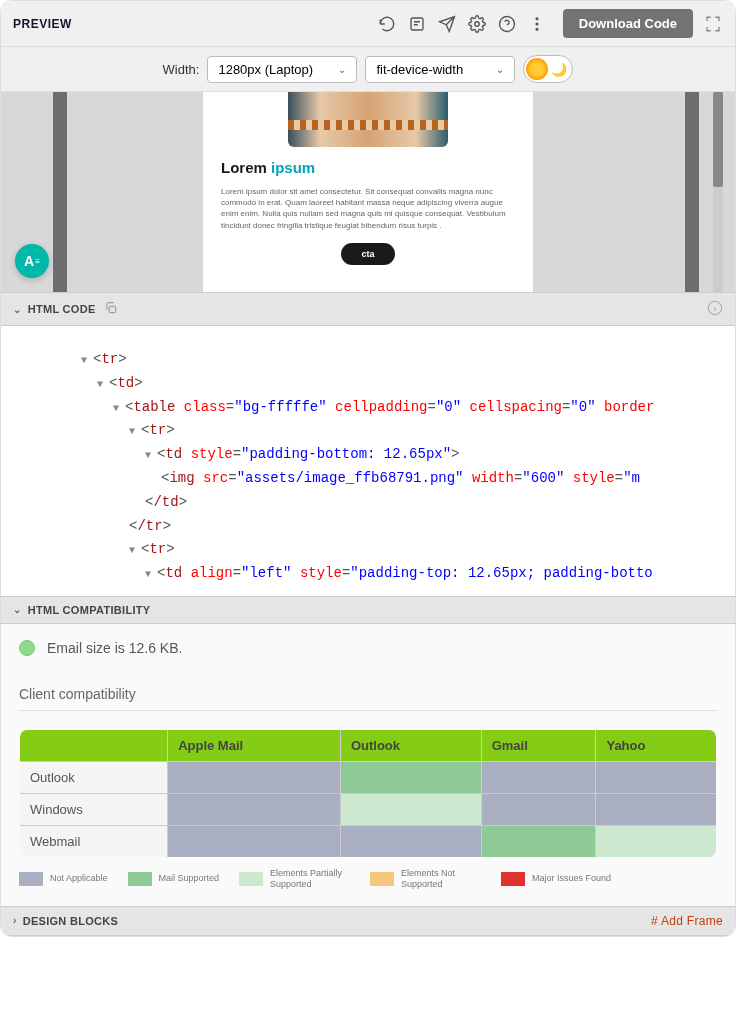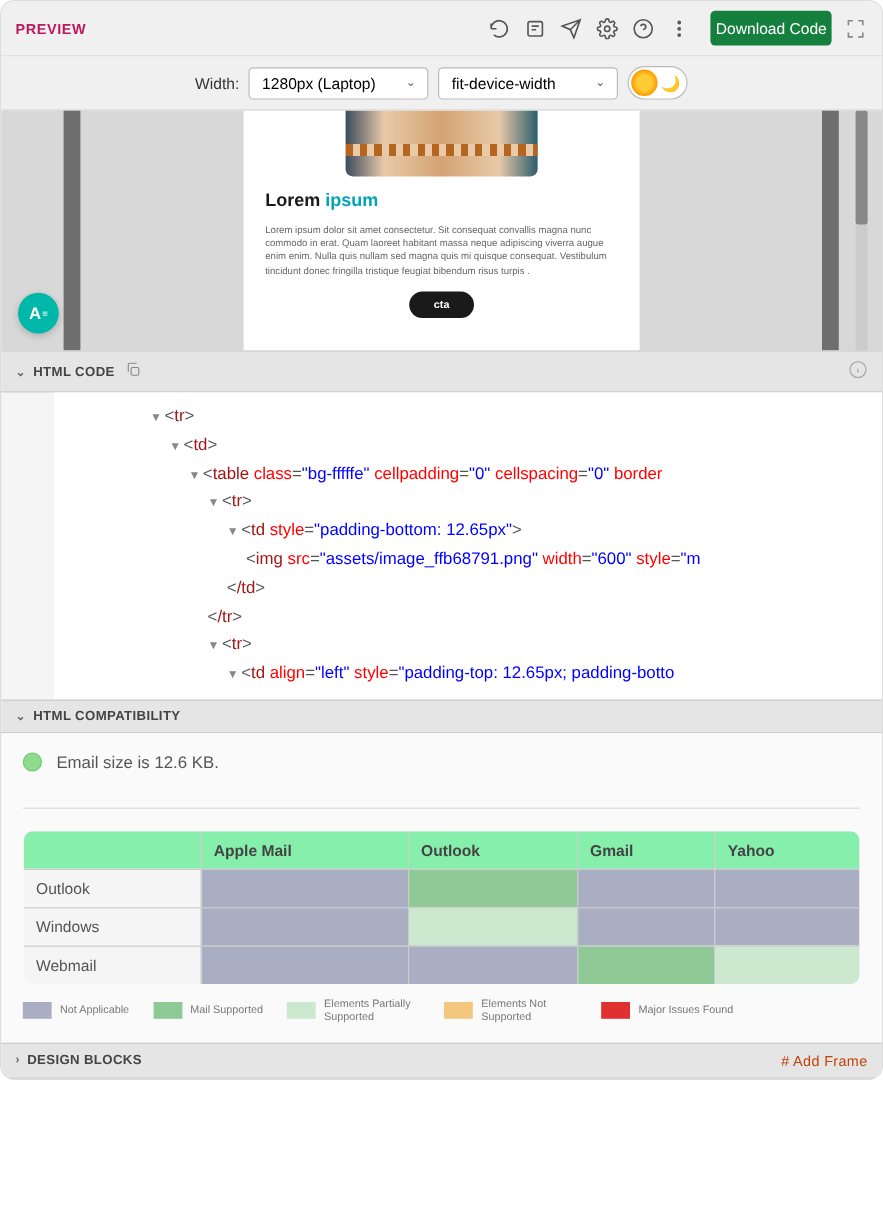--- a/index.html
+++ b/index.html
@@ -1,24 +1,24 @@
 <!DOCTYPE html>
 <html><head>
 <meta charset="utf-8">
 <style>
 * { box-sizing: border-box; margin: 0; padding: 0; }
 body { font-family: -apple-system, BlinkMacSystemFont, "Segoe UI", Arial, sans-serif; background: #fff; width: 736px; }
 .app { width: 736px; border: 1px solid #ddd; border-radius: 12px; overflow: hidden; background: #f5f5f5; }
 
 .preview-header { display: flex; align-items: center; padding: 8px 12px; background: #f0f0f0; border-bottom: 1px solid #ddd; }
-.preview-title { font-size: 12px; font-weight: 700; color: #be185d; letter-spacing: 0.5px; flex: 1; }
+.preview-title { font-size: 12px; font-weight: 700; color: #0f172a; letter-spacing: 0.5px; flex: 1; }
 .header-icons { display: flex; align-items: center; gap: 10px; }
 .icon-btn { width: 20px; height: 20px; display: flex; align-items: center; justify-content: center; cursor: pointer; color: #555; }
 .icon-btn svg { width: 18px; height: 18px; stroke: #555; fill: none; stroke-width: 1.8; }
-.download-btn { background: #15803d; color: #fff; border: none; padding: 7px 4px; border-radius: 4px; font-size: 13px; font-weight: 400; cursor: pointer; margin-left: 6px; }
+.download-btn { background: #737373; color: #fff; border: none; padding: 7px 16px; border-radius: 4px; font-size: 13px; font-weight: 700; cursor: pointer; margin-left: 6px; }
 .fullscreen-icon svg { stroke: #888; }
 
 .width-bar { display: flex; align-items: center; justify-content: center; gap: 8px; padding: 8px 12px; background: #f0f0f0; border-bottom: 1px solid #ddd; }
 .width-label { font-size: 13px; color: #333; }
 .select { display: flex; align-items: center; justify-content: space-between; background: #fff; border: 1px solid #bbb; border-radius: 4px; padding: 5px 10px; font-size: 13px; cursor: pointer; min-width: 150px; }
 .select .chev { color: #666; font-size: 10px; }
 .theme-toggle { display: flex; align-items: center; background: #fff; border: 1px solid #bbb; border-radius: 20px; padding: 2px; }
 .theme-toggle .sun { width: 22px; height: 22px; border-radius: 50%; background: radial-gradient(circle, #ffcc33 40%, #ff9900 70%); display: flex; align-items: center; justify-content: center; font-size: 12px; }
 .theme-toggle .moon { width: 22px; height: 22px; display: flex; align-items: center; justify-content: center; font-size: 13px; }
 
@@ -39,21 +39,21 @@
 .scroll-track { position: absolute; right: 12px; top: 0; bottom: 0; width: 10px; background: #ccc; }
 .scroll-thumb { position: absolute; right: 12px; top: 0; width: 10px; height: 95px; background: #888; border-radius: 2px; }
 
 .section-hdr { display: flex; align-items: center; background: #e5e5e5; border-top: 1px solid #ccc; border-bottom: 1px solid #ccc; padding: 7px 12px; font-size: 11px; font-weight: 700; color: #444; letter-spacing: 0.3px; }
 .section-hdr .chev { margin-right: 6px; font-size: 10px; color: #666; }
 .section-hdr .right { margin-left: auto; color: #c2410c; font-weight: 400; font-size: 12px; }
 .copy-icon svg { width: 14px; height: 14px; stroke: #888; fill: none; stroke-width: 1.6; margin-left: 8px; }
 .info-icon { margin-left: auto; }
 .info-icon svg { width: 16px; height: 16px; stroke: #aaa; fill: none; stroke-width: 1.6; }
 
-.code-area { background: #fff; padding: 8px 14px 10px 80px; font-family: Liberation Sans, sans-serif; font-size: 14px; line-height: 1.7; overflow: hidden; margin-left: 44px; }
+.code-area { background: #fff; padding: 22px 14px 10px 80px; font-family: Liberation Mono, monospace; font-size: 14px; line-height: 1.7; overflow: hidden; }
 .code-line { white-space: nowrap; position: relative; }
 .twisty { color: #888; display: inline-block; width: 12px; font-size: 10px; }
 .t-tag { color: #a31515; }
 .t-attr { color: #ff0000; }
 .t-val { color: #0000ff; }
 .t-punc { color: #555; }
 .ind1 { padding-left: 16px; }
 .ind2 { padding-left: 32px; }
 .ind3 { padding-left: 48px; }
 .ind4 { padding-left: 64px; }
@@ -61,21 +61,21 @@
 
 .compat-body { background: #fafafa; padding: 16px 18px; }
 .size-row { display: flex; align-items: flex-end; gap: 12px; margin-bottom: 30px; }
 .size-dot { width: 16px; height: 16px; border-radius: 50%; background: #8edb8e; border: 1px solid #6ec96e; }
 .size-txt { font-size: 14px; color: #555; }
 .compat-title { font-size: 14px; color: #666; margin-bottom: 8px; }
 .compat-rule { border: none; border-top: 1px solid #ddd; margin-bottom: 18px; }
 
 .compat-table { width: 100%; border-collapse: collapse; border: 1px solid #bbb; border-radius: 8px; overflow: hidden; }
 .compat-table th, .compat-table td { border: 1px solid #ccc; padding: 8px 10px; font-size: 13px; text-align: left; font-weight: 400; color: #555; }
-.compat-table thead th { background: #86efac; font-weight: 600; color: #444; }
+.compat-table thead th { background: #84cc16; font-weight: 600; color: #444; }
 .compat-table tbody th { background: #f5f5f5; font-weight: 400; }
 .cell { height: 30px; padding: 0 !important; }
 .c-na { background: #a9aec2; }
 .c-full { background: #8fca96; }
 .c-part { background: #cce8cf; }
 
 .legend { display: flex; gap: 20px; margin-top: 10px; flex-wrap: wrap; }
 .legend-item { display: flex; align-items: center; gap: 7px; font-size: 9px; color: #777; line-height: 1.2; }
 .legend-sw { width: 24px; height: 14px; }
 .sw-na { background: #a9aec2; }
@@ -201,20 +201,21 @@
   <div class="section-hdr">
     <span class="chev">⌄</span>
     <span>HTML COMPATIBILITY</span>
   </div>
 
   <div class="compat-body">
     <div class="size-row">
       <span class="size-dot"></span>
       <span class="size-txt">Email size is 12.6 KB.</span>
     </div>
+    <div class="compat-title">Client compatibility</div>
     <hr class="compat-rule">
 
     <table class="compat-table">
       <thead>
         <tr>
           <th></th>
           <th>Apple Mail</th>
           <th>Outlook</th>
           <th>Gmail</th>
           <th>Yahoo</th>

